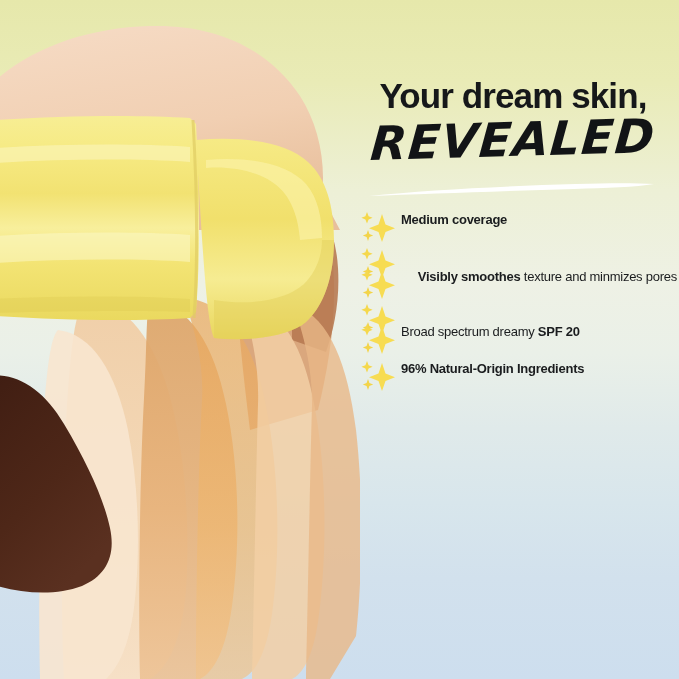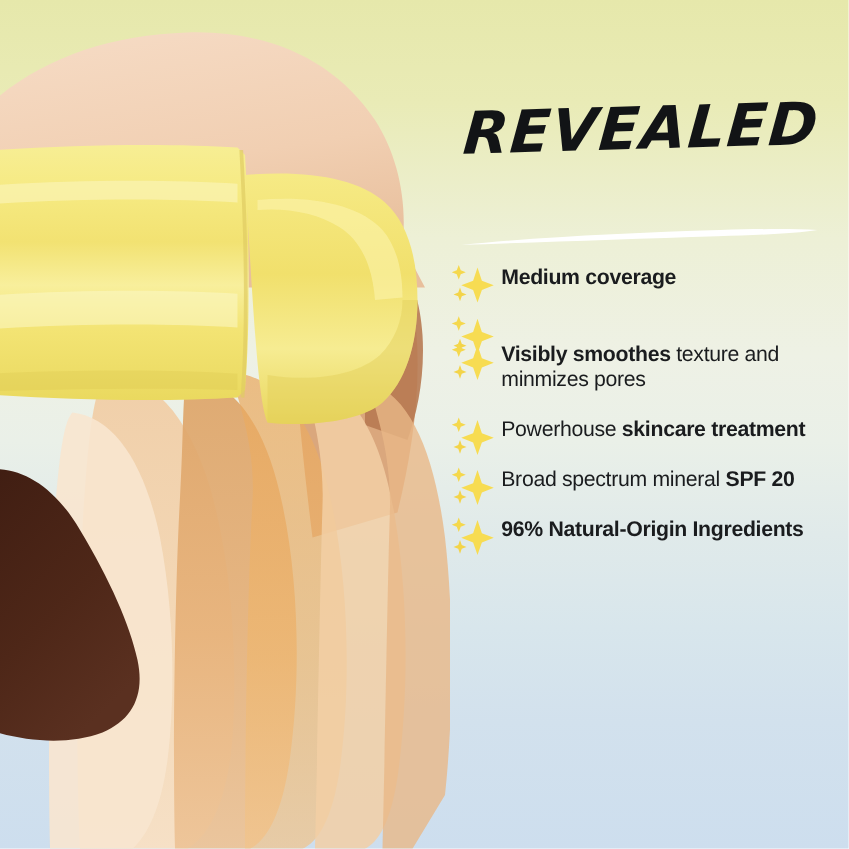--- a/index.html
+++ b/index.html
@@ -86,31 +86,31 @@
   }
   .bullet:last-child { margin-bottom:16px; }
 
   .spark {
     position:absolute;
     left:4px; top:-2px;
     width:38px; height:34px;
   }
 
   .btext {
-    font-size:17px;
+    font-size:13px;
     line-height:1.17;
     color:#1a1c1e;
     letter-spacing:-0.25px;
     font-weight:normal;
   }
   .btext b { font-weight:bold; }
 
   .sp-b0 { margin-bottom:21px; }
   .sp-b1 { margin-bottom:21px; }
-  .sp-b2 { margin-bottom:20px; }
+  .sp-b2 { margin-bottom:20px;justify-content:flex-end; }
   .sp-b3 { margin-bottom:20px; }
   .sp-b4 { margin-bottom:21px; }
   .sp-b5 { margin-bottom:21px; }
 </style>
 </head>
 <body>
 
 <div id="poster">
 
   <div id="art">
@@ -219,20 +219,21 @@
                C 316,272 322,256 322,240 L 334,240
                C 334,276 324,306 306,322 C 290,336 250,342 214,338 Z" fill="#e3ce58" opacity="0.45"></path>
 
       <path d="M 193,120 C 197,190 198,262 194,318" stroke="#e0cc63" stroke-width="3" fill="none" opacity="0.7"></path>
     </svg>
   </div>
 
   <div id="textcol">
 
     <div class="headline-wrap">
+      <div class="headline1">Your dream skin,</div>
       <div class="headline2">REVEALED</div>
 
       <svg class="brushstroke" viewBox="0 0 290 16">
         <path d="M 3,14 C 60,8 140,4 210,2 C 245,1 270,1 288,2
                  C 270,5 240,6 208,7 C 140,9 62,12 3,14 Z" fill="#ffffff"></path>
       </svg>
     </div>
 
     <div id="bullets">
 
@@ -261,30 +262,29 @@
         </svg>
         <div class="btext"><b>Visibly smoothes</b><span> texture and minmizes pores</span></div>
       </div>
 
       <div class="bullet sp-b3">
         <svg class="spark" viewBox="0 0 38 34">
           <path d="M 23,4 L 26.5,14.5 L 36,18.2 L 26.5,21.9 L 23,32 L 19.5,21.9 L 10,18.2 L 19.5,14.5 Z" fill="#f7dc52"></path>
           <path d="M 8,2 L 9.6,6.2 L 13.6,7.8 L 9.6,9.4 L 8,13.6 L 6.4,9.4 L 2.4,7.8 L 6.4,6.2 Z" fill="#f5d84c"></path>
           <path d="M 9,20 L 10.4,24 L 14.2,25.5 L 10.4,27 L 9,31 L 7.6,27 L 3.8,25.5 L 7.6,24 Z" fill="#f3d449"></path>
         </svg>
-        <div class="btext"><span>Powerhouse </span><b>skincare treatment</b></div>
       </div>
 
       <div class="bullet sp-b4">
         <svg class="spark" viewBox="0 0 38 34">
           <path d="M 23,4 L 26.5,14.5 L 36,18.2 L 26.5,21.9 L 23,32 L 19.5,21.9 L 10,18.2 L 19.5,14.5 Z" fill="#f7dc52"></path>
           <path d="M 8,2 L 9.6,6.2 L 13.6,7.8 L 9.6,9.4 L 8,13.6 L 6.4,9.4 L 2.4,7.8 L 6.4,6.2 Z" fill="#f5d84c"></path>
           <path d="M 9,20 L 10.4,24 L 14.2,25.5 L 10.4,27 L 9,31 L 7.6,27 L 3.8,25.5 L 7.6,24 Z" fill="#f3d449"></path>
         </svg>
-        <div class="btext"><span>Broad spectrum mineral </span><b>SPF 20</b></div>
+        <div class="btext"><span>Broad spectrum dreamy </span><b>SPF 20</b></div>
       </div>
 
 
       <div class="bullet">
         <svg class="spark" viewBox="0 0 38 34">
           <path d="M 23,4 L 26.5,14.5 L 36,18.2 L 26.5,21.9 L 23,32 L 19.5,21.9 L 10,18.2 L 19.5,14.5 Z" fill="#f7dc52"></path>
           <path d="M 8,2 L 9.6,6.2 L 13.6,7.8 L 9.6,9.4 L 8,13.6 L 6.4,9.4 L 2.4,7.8 L 6.4,6.2 Z" fill="#f5d84c"></path>
           <path d="M 9,20 L 10.4,24 L 14.2,25.5 L 10.4,27 L 9,31 L 7.6,27 L 3.8,25.5 L 7.6,24 Z" fill="#f3d449"></path>
         </svg>
         <div class="btext"><b>96% Natural-Origin Ingredients</b></div>

